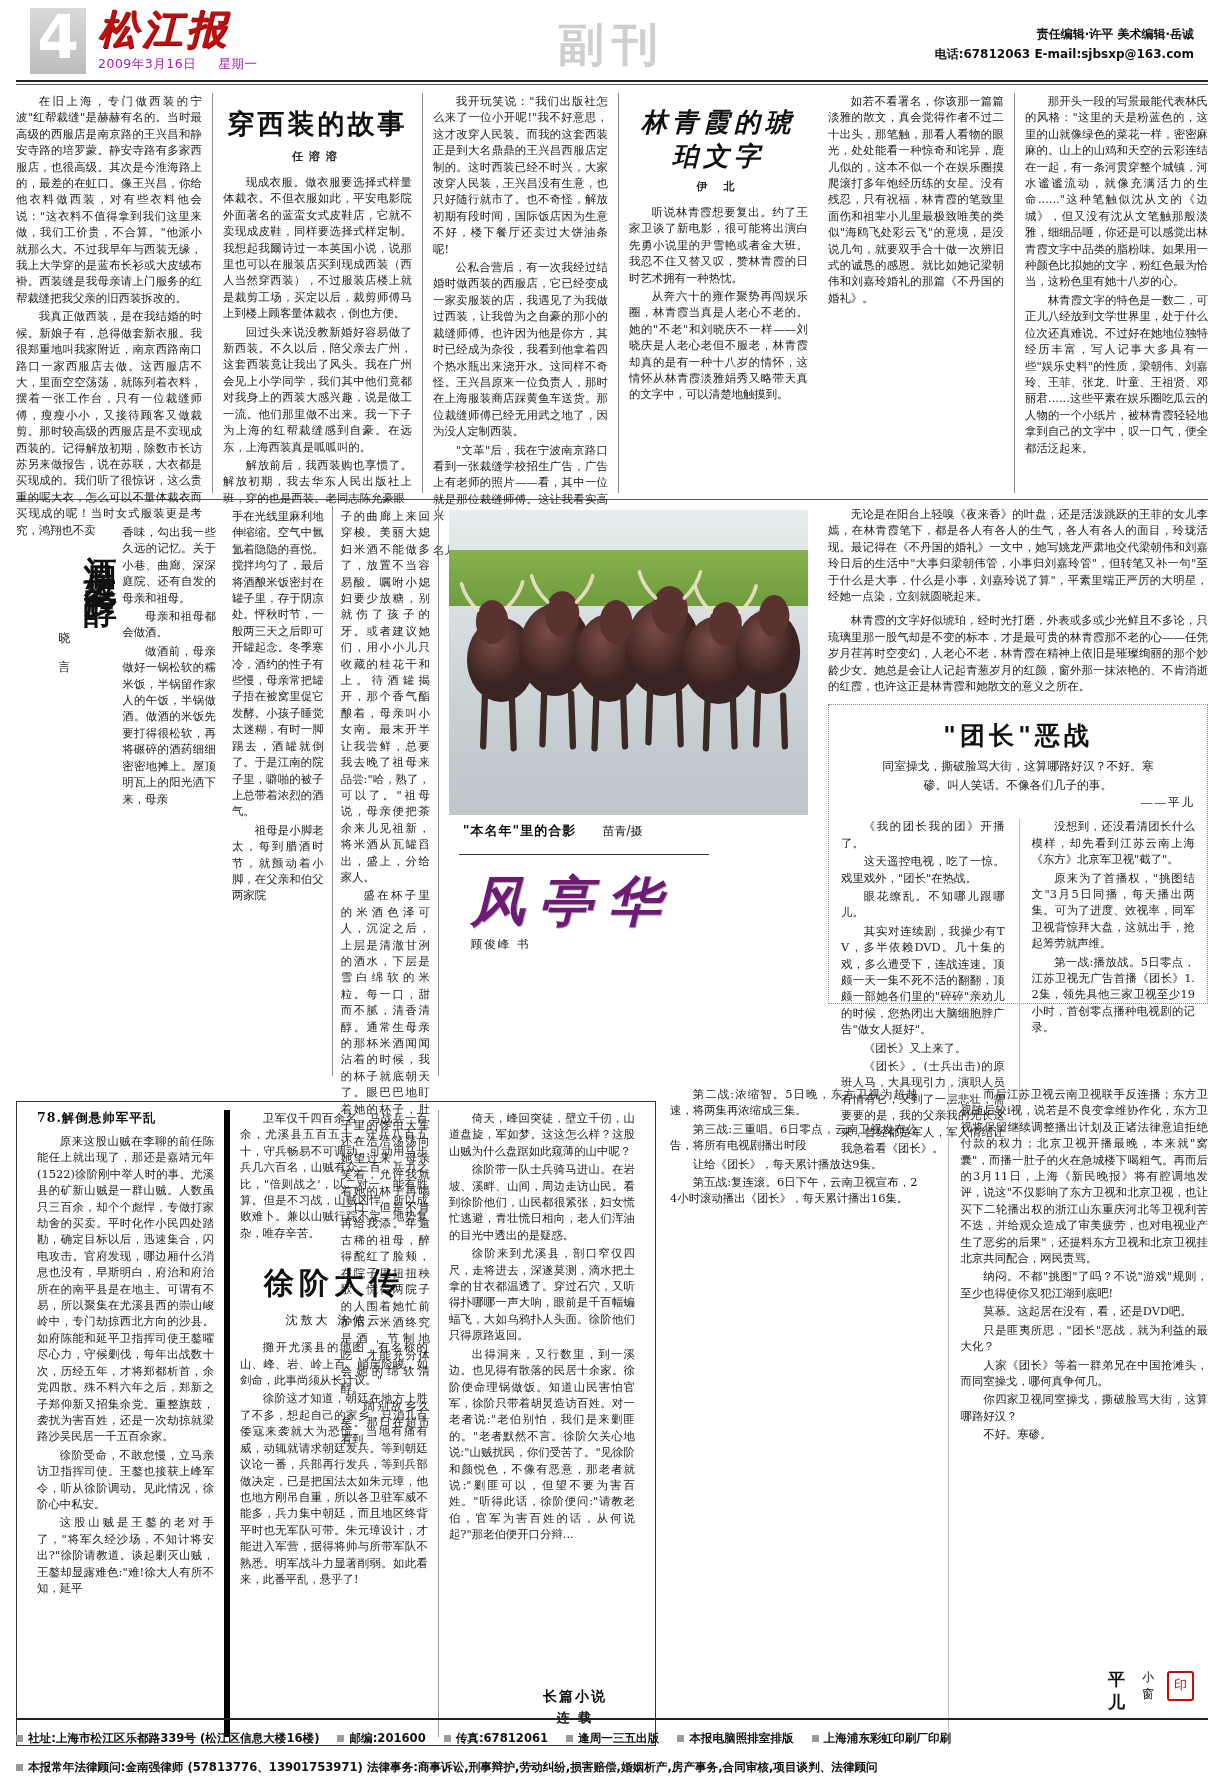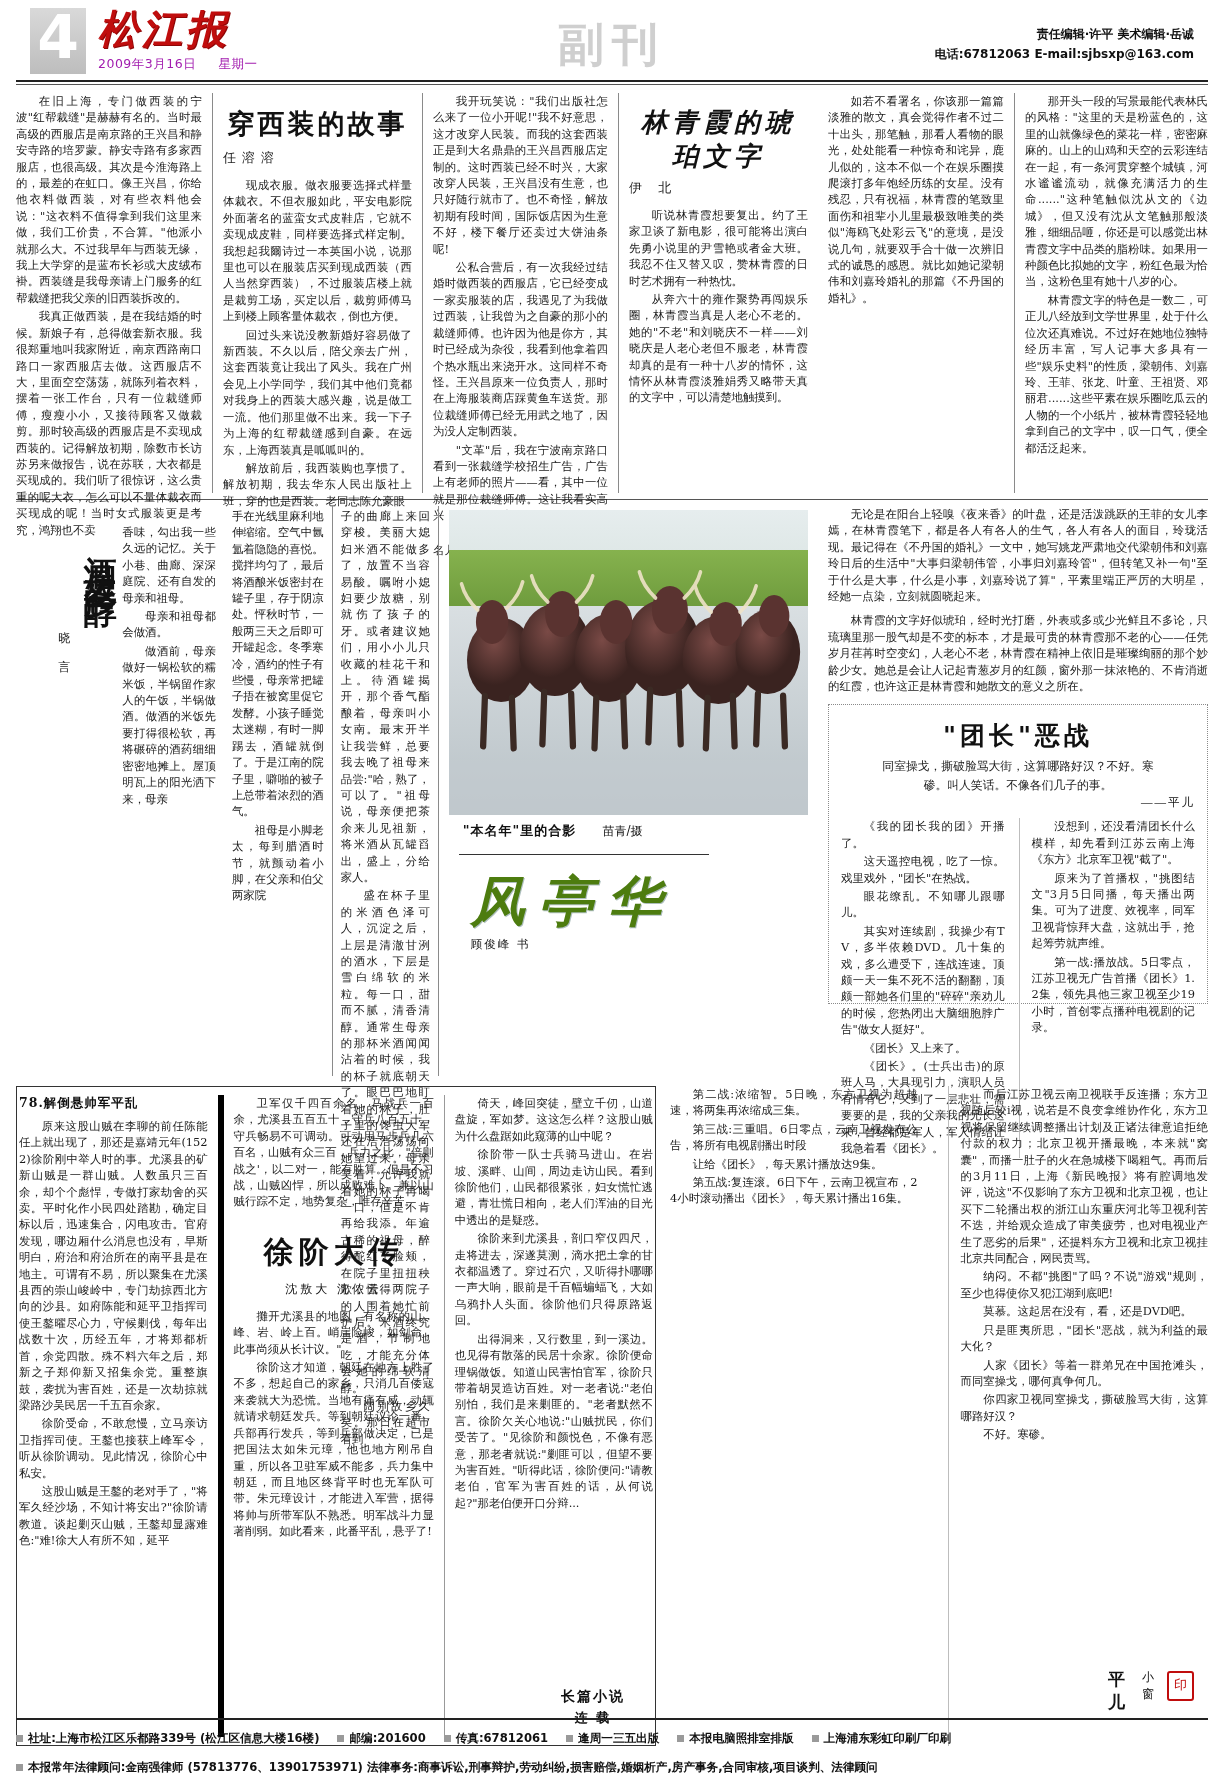--- a/index.html
+++ b/index.html
@@ -63,21 +63,21 @@
     font-family:"DejaVu Serif","Liberation Serif",serif;
     font-size:27px;font-weight:700;text-align:center;letter-spacing:3px;
     margin:14px 0 8px;line-height:34px;
   }
   .art-title-brush{
     font-family:"DejaVu Serif","Liberation Serif",serif;
     font-size:26px;font-weight:700;text-align:center;letter-spacing:5px;
     margin:12px 0 6px;line-height:34px;font-style:italic;
   }
   .art-author{
-    font-size:13px;text-align:left;letter-spacing:6px;margin-bottom:10px;color:#222;
+    font-size:11px;text-align:center;letter-spacing:6px;margin-bottom:10px;color:#222;font-weight:bold;
   }
   .body-text{
     font-family:"DejaVu Serif","Liberation Serif",serif;
     font-size:11.4px;line-height:16.4px;text-align:justify;
     text-indent:2em;color:#1a1a1a;
     margin:0 0 2px 0;
     word-break:break-all;
   }
   .body-text.nt{text-indent:0;}
 
@@ -109,41 +109,41 @@
     font-family:"DejaVu Serif","Liberation Serif",serif;
     font-size:13px;font-weight:700;margin-top:7px;padding-left:14px;letter-spacing:1px;
   }
   .photo-caption .credit{font-weight:400;font-size:12px;margin-left:26px;letter-spacing:0;}
 
   
   .calli-box{margin-top:14px;position:relative;height:120px;}
   .calli-rule{border-top:1.5px solid #333;width:250px;margin-left:10px;}
   .calli{
     font-family:"DejaVu Serif","Liberation Serif",serif;
-    font-size:54px;font-weight:700;color:#4d7c0f;letter-spacing:14px;
+    font-size:54px;font-weight:700;color:#701a75;letter-spacing:14px;
     font-style:italic;margin:10px 0 0 22px;line-height:72px;
     text-shadow:1px 1px 0 rgba(20,70,66,.35);
   }
   .calli-sign{font-size:11.5px;color:#222;margin-left:22px;letter-spacing:2px;}
 
   
   .boxed{
     border:1px dotted #8a8a8a;padding:10px 12px;box-sizing:border-box;
   }
   .boxed-title{
     font-family:"DejaVu Serif","Liberation Serif",serif;
     font-size:25px;font-weight:700;text-align:center;letter-spacing:4px;margin:4px 0 6px;
   }
   .boxed-author{font-size:11.5px;text-align:right;margin:2px 0 8px 0;letter-spacing:2px;font-family:Liberation Serif, serif;}
 
   
   .bot-zone{display:flex;margin-top:10px;height:660px;}
   .serial-box{
-    border:1.5px solid #333;box-sizing:border-box;padding:8px 2px;
-    display:flex;position:relative;
+    border:1.5px solid #333;box-sizing:border-box;padding:8px 20px;
+    display:flex;position:relative;margin-top:15px;
   }
   .serial-head{
     font-family:"DejaVu Serif","Liberation Serif",serif;
     font-size:12.5px;font-weight:700;margin-bottom:6px;letter-spacing:1px;
   }
   .serial-title{
     font-family:"DejaVu Serif","Liberation Serif",serif;
     font-size:30px;font-weight:700;text-align:center;letter-spacing:5px;margin:22px 0 8px;
   }
   .serial-authors{font-size:12px;text-align:center;letter-spacing:3px;margin-bottom:10px;}

